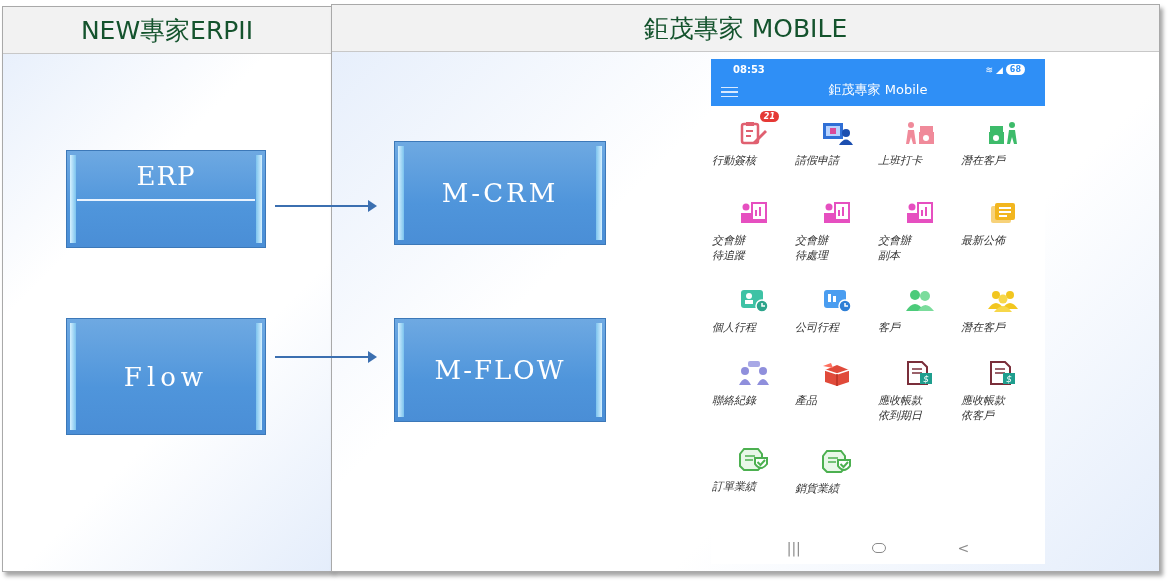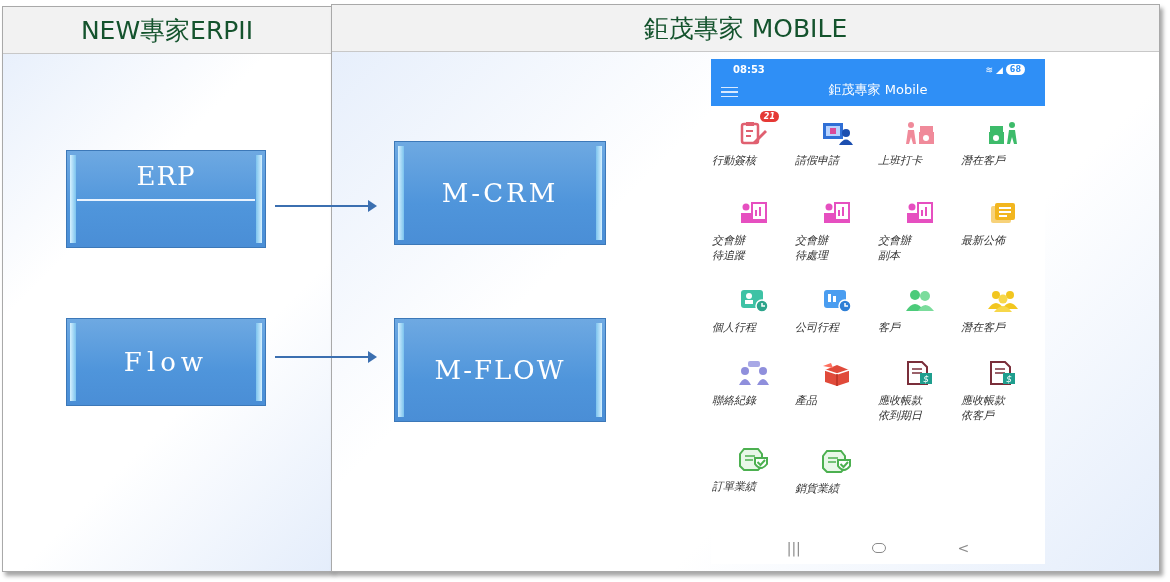--- a/index.html
+++ b/index.html
@@ -39,21 +39,21 @@
 </div>
 
 <div id="right-panel" class="panel">
   <div class="panel-head">鉅茂專家 MOBILE</div>
 </div>
 
 <div class="box" style="left:66px;top:150px;width:200px;height:98px;flex-direction:column;">
   <div style="position:absolute;top:10px;">ERP</div>
   <div class="divider"></div>
 </div>
-<div class="box" style="left:66px;top:318px;width:200px;height:88px;">
+<div class="box" style="left:66px;top:318px;width:200px;height:117px;">
   <span style="letter-spacing:5px;">Flow</span>
 </div>
 
 <div class="box" style="left:394px;top:141px;width:212px;height:104px;">
   <span style="letter-spacing:3px;">M-CRM</span>
 </div>
 <div class="box" style="left:394px;top:318px;width:212px;height:104px;">
   <span style="letter-spacing:2px;">M-FLOW</span>
 </div>
 

